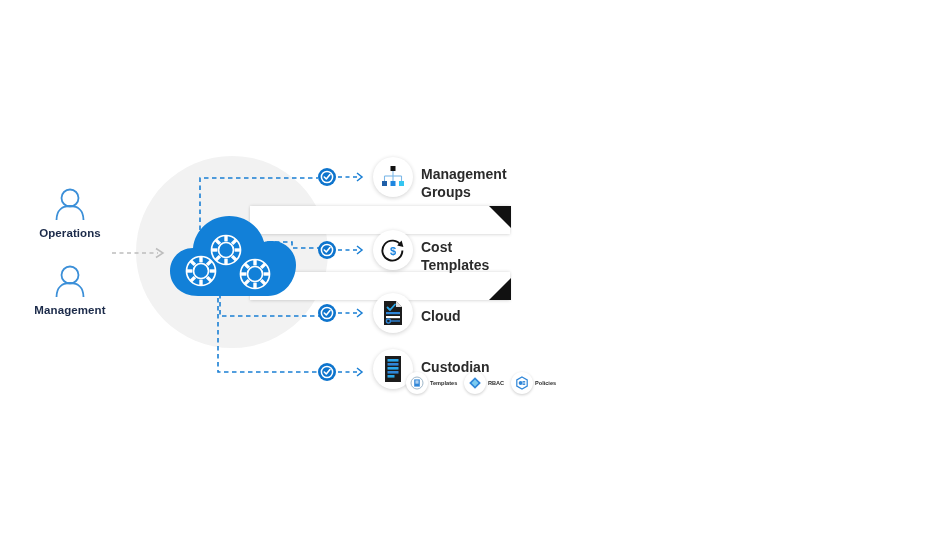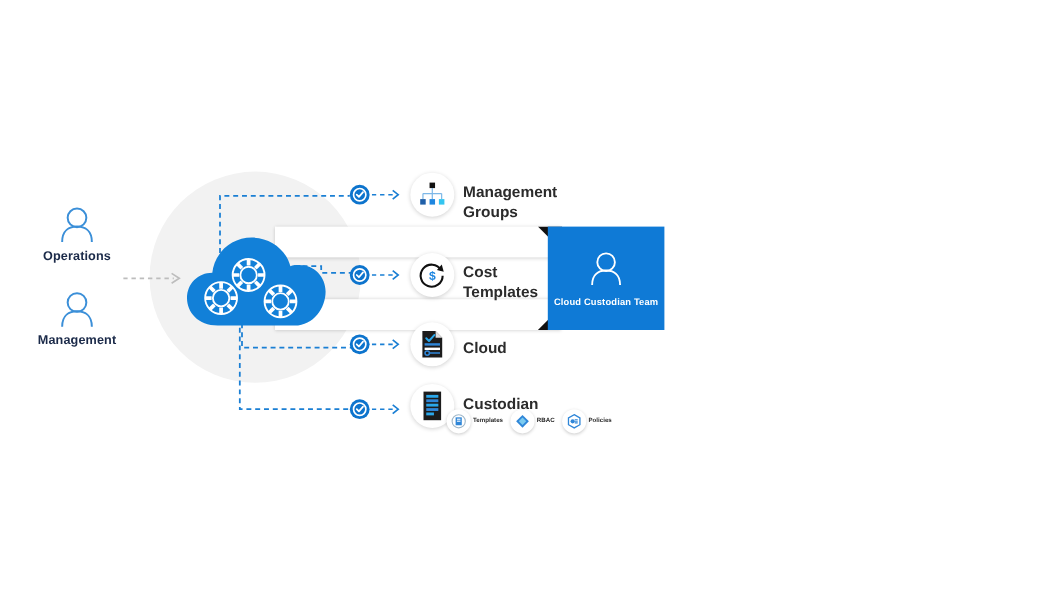--- a/index.html
+++ b/index.html
@@ -300,21 +300,14 @@
     <svg width="14" height="14" viewBox="0 0 14 14">
       <polygon points="7,1 12.2,3.9 12.2,10.1 7,13 1.8,10.1 1.8,3.9" fill="none" stroke="#2f86d8" stroke-width="1.2"></polygon>
       <circle cx="5.6" cy="7" r="1.9" fill="#2f86d8"></circle>
       <line x1="7.5" y1="5.6" x2="10.2" y2="5.6" stroke="#2f86d8" stroke-width="1"></line>
       <line x1="7.5" y1="7" x2="10.2" y2="7" stroke="#2f86d8" stroke-width="1"></line>
       <line x1="7.5" y1="8.4" x2="10.2" y2="8.4" stroke="#2f86d8" stroke-width="1"></line>
     </svg>
   </div>
   <div class="abs chip-label" style="left:535px; top:380px;">Policies</div>
 
-  <div class="abs team-panel" style="left:498px; top:206px; width:106px; height:94px;">
-    <svg width="34" height="32" viewBox="0 0 36 34">
-      <circle cx="18" cy="11" r="8.5" fill="none" stroke="#ffffff" stroke-width="1.8"></circle>
-      <path d="M4.5,33 C4.5,22.5 11,19 18,19 C25,19 31.5,22.5 31.5,33" fill="none" stroke="#ffffff" stroke-width="1.8"></path>
-    </svg>
-    <div class="team-label">Cloud Custodian Team</div>
-  </div>
 
 </div>
 
 </body></html>

